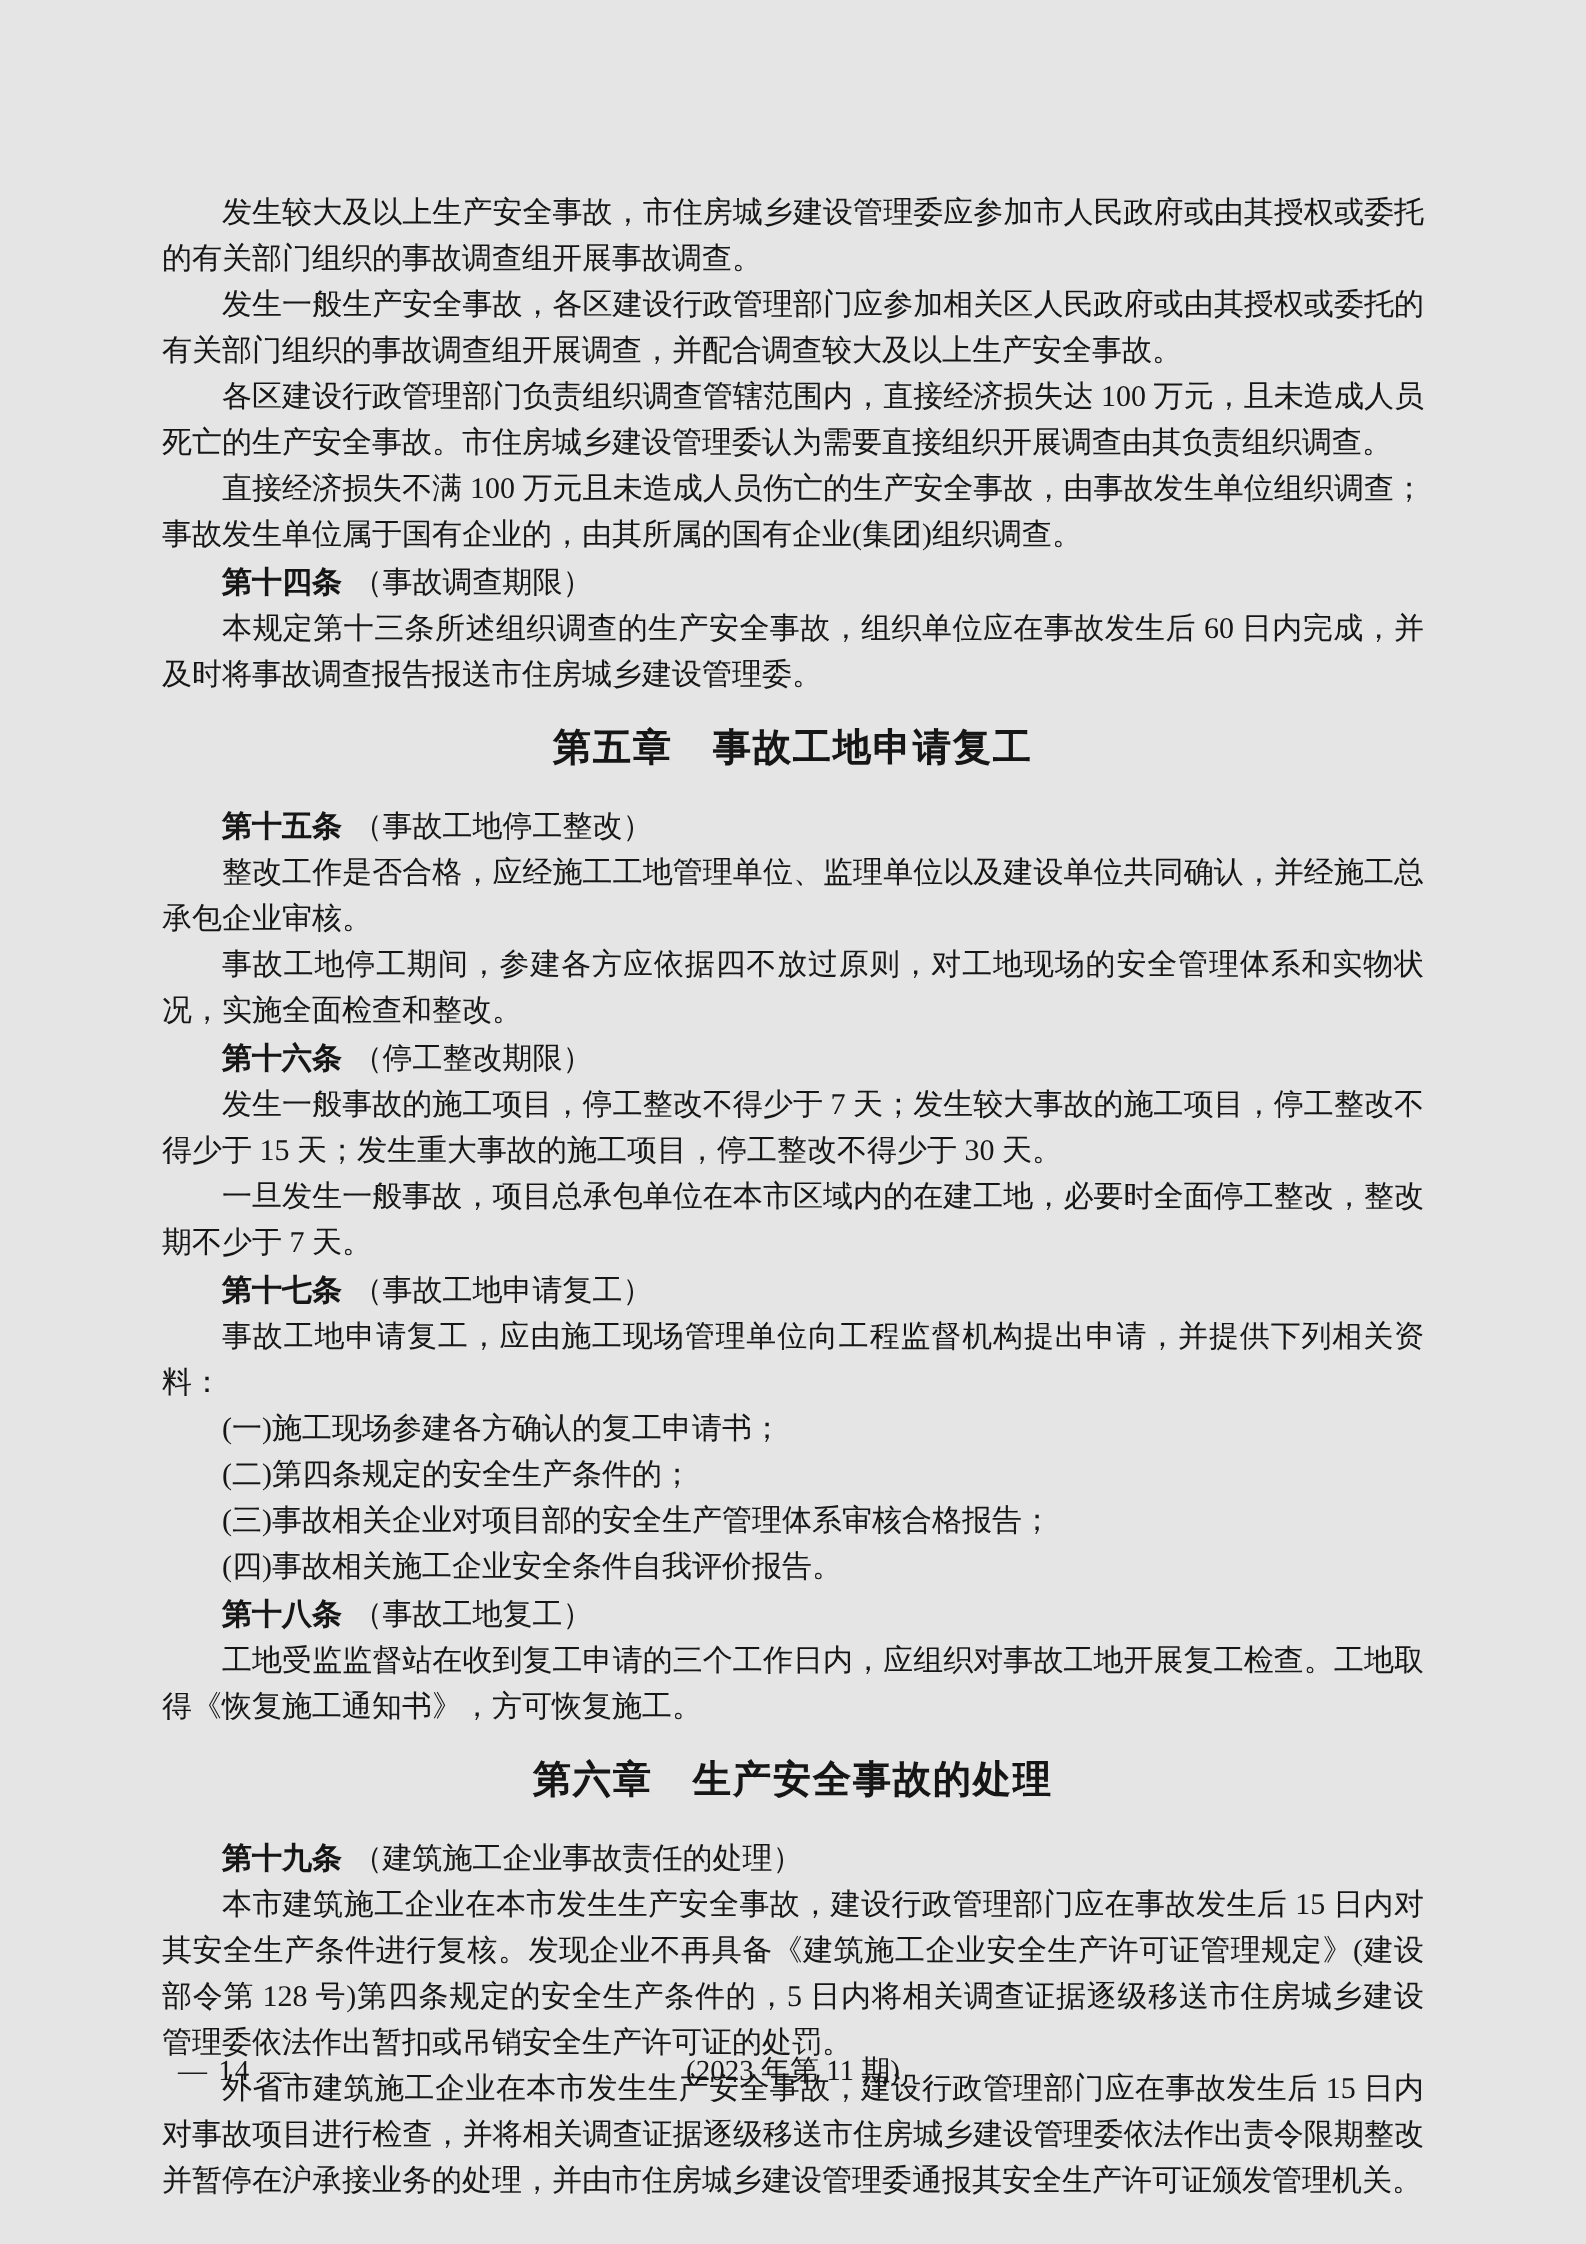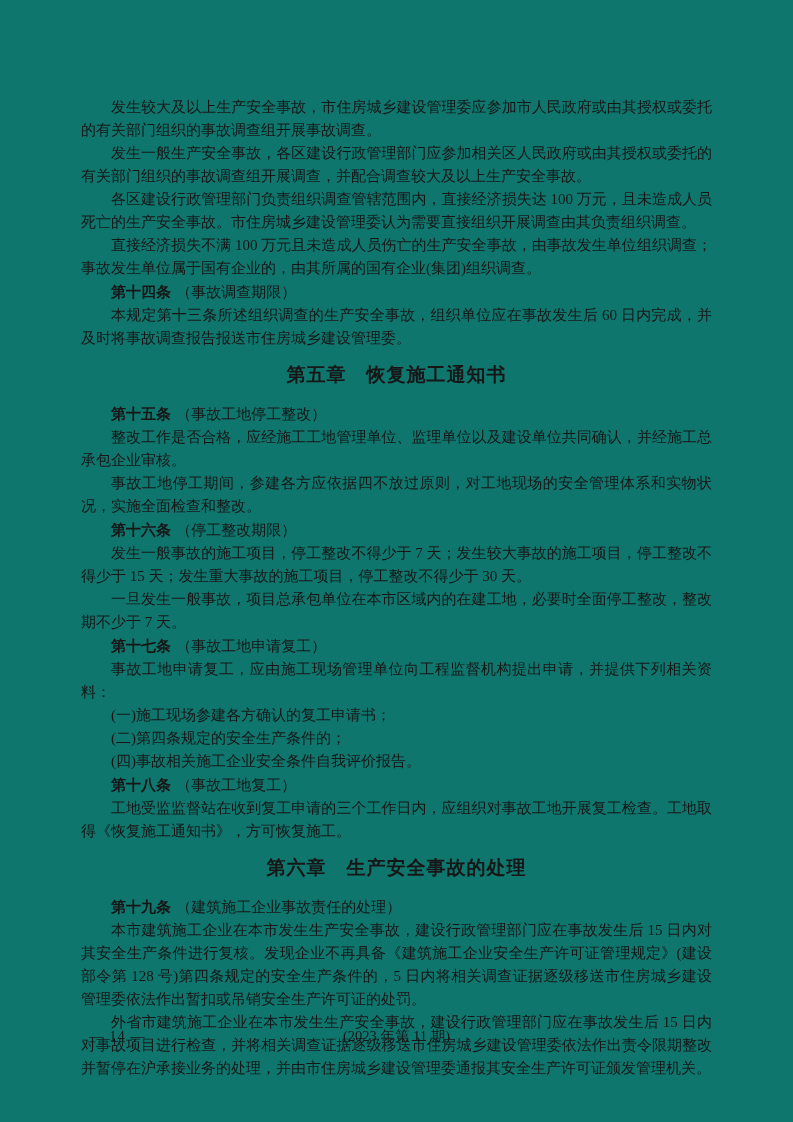--- a/index.html
+++ b/index.html
@@ -1,20 +1,20 @@
 <!DOCTYPE html>
 <html><head>
 <meta charset="utf-8">
 <style>
   html, body { margin: 0; padding: 0; background: #ffffff; }
   .page {
     position: relative;
     width: 793px;
     height: 1122px;
-    background: #0f766e;
+    background: #e5e5e5;
     color: #161616;
     font-family: "Liberation Serif", "DejaVu Serif", serif;
     overflow: hidden;
   }
   .content {
     position: absolute;
     left: 81px;
     top: 96px;
     width: 631px;
     font-size: 15px;
@@ -60,31 +60,32 @@
 <body>
 
 <div class="page">
   <div class="content" id="doc-content">
       <p class="para">发生较大及以上生产安全事故，市住房城乡建设管理委应参加市人民政府或由其授权或委托的有关部门组织的事故调查组开展事故调查。</p>
       <p class="para">发生一般生产安全事故，各区建设行政管理部门应参加相关区人民政府或由其授权或委托的有关部门组织的事故调查组开展调查，并配合调查较大及以上生产安全事故。</p>
       <p class="para">各区建设行政管理部门负责组织调查管辖范围内，直接经济损失达 100 万元，且未造成人员死亡的生产安全事故。市住房城乡建设管理委认为需要直接组织开展调查由其负责组织调查。</p>
       <p class="para">直接经济损失不满 100 万元且未造成人员伤亡的生产安全事故，由事故发生单位组织调查；事故发生单位属于国有企业的，由其所属的国有企业(集团)组织调查。</p>
       <p class="article"><span class="art-num">第十四条</span><span class="art-title">（事故调查期限）</span></p>
       <p class="para">本规定第十三条所述组织调查的生产安全事故，组织单位应在事故发生后 60 日内完成，并及时将事故调查报告报送市住房城乡建设管理委。</p>
-      <h2 class="chapter">第五章　恢复施工通知书</h2>
+      <h2 class="chapter">第五章　事故工地申请复工</h2>
       <p class="article"><span class="art-num">第十五条</span><span class="art-title">（事故工地停工整改）</span></p>
       <p class="para">整改工作是否合格，应经施工工地管理单位、监理单位以及建设单位共同确认，并经施工总承包企业审核。</p>
       <p class="para">事故工地停工期间，参建各方应依据四不放过原则，对工地现场的安全管理体系和实物状况，实施全面检查和整改。</p>
       <p class="article"><span class="art-num">第十六条</span><span class="art-title">（停工整改期限）</span></p>
       <p class="para">发生一般事故的施工项目，停工整改不得少于 7 天；发生较大事故的施工项目，停工整改不得少于 15 天；发生重大事故的施工项目，停工整改不得少于 30 天。</p>
       <p class="para">一旦发生一般事故，项目总承包单位在本市区域内的在建工地，必要时全面停工整改，整改期不少于 7 天。</p>
       <p class="article"><span class="art-num">第十七条</span><span class="art-title">（事故工地申请复工）</span></p>
       <p class="para">事故工地申请复工，应由施工现场管理单位向工程监督机构提出申请，并提供下列相关资料：</p>
       <p class="list-item">(一)施工现场参建各方确认的复工申请书；</p>
       <p class="list-item">(二)第四条规定的安全生产条件的；</p>
+      <p class="list-item">(三)事故相关企业对项目部的安全生产管理体系审核合格报告；</p>
       <p class="list-item">(四)事故相关施工企业安全条件自我评价报告。</p>
       <p class="article"><span class="art-num">第十八条</span><span class="art-title">（事故工地复工）</span></p>
       <p class="para">工地受监监督站在收到复工申请的三个工作日内，应组织对事故工地开展复工检查。工地取得《恢复施工通知书》，方可恢复施工。</p>
       <h2 class="chapter">第六章　生产安全事故的处理</h2>
       <p class="article"><span class="art-num">第十九条</span><span class="art-title">（建筑施工企业事故责任的处理）</span></p>
       <p class="para">本市建筑施工企业在本市发生生产安全事故，建设行政管理部门应在事故发生后 15 日内对其安全生产条件进行复核。发现企业不再具备《建筑施工企业安全生产许可证管理规定》(建设部令第 128 号)第四条规定的安全生产条件的，5 日内将相关调查证据逐级移送市住房城乡建设管理委依法作出暂扣或吊销安全生产许可证的处罚。</p>
       <p class="para">外省市建筑施工企业在本市发生生产安全事故，建设行政管理部门应在事故发生后 15 日内对事故项目进行检查，并将相关调查证据逐级移送市住房城乡建设管理委依法作出责令限期整改并暂停在沪承接业务的处理，并由市住房城乡建设管理委通报其安全生产许可证颁发管理机关。</p>
     </div>
   <div class="footer">
     <span class="page-num">— 14 —</span>

